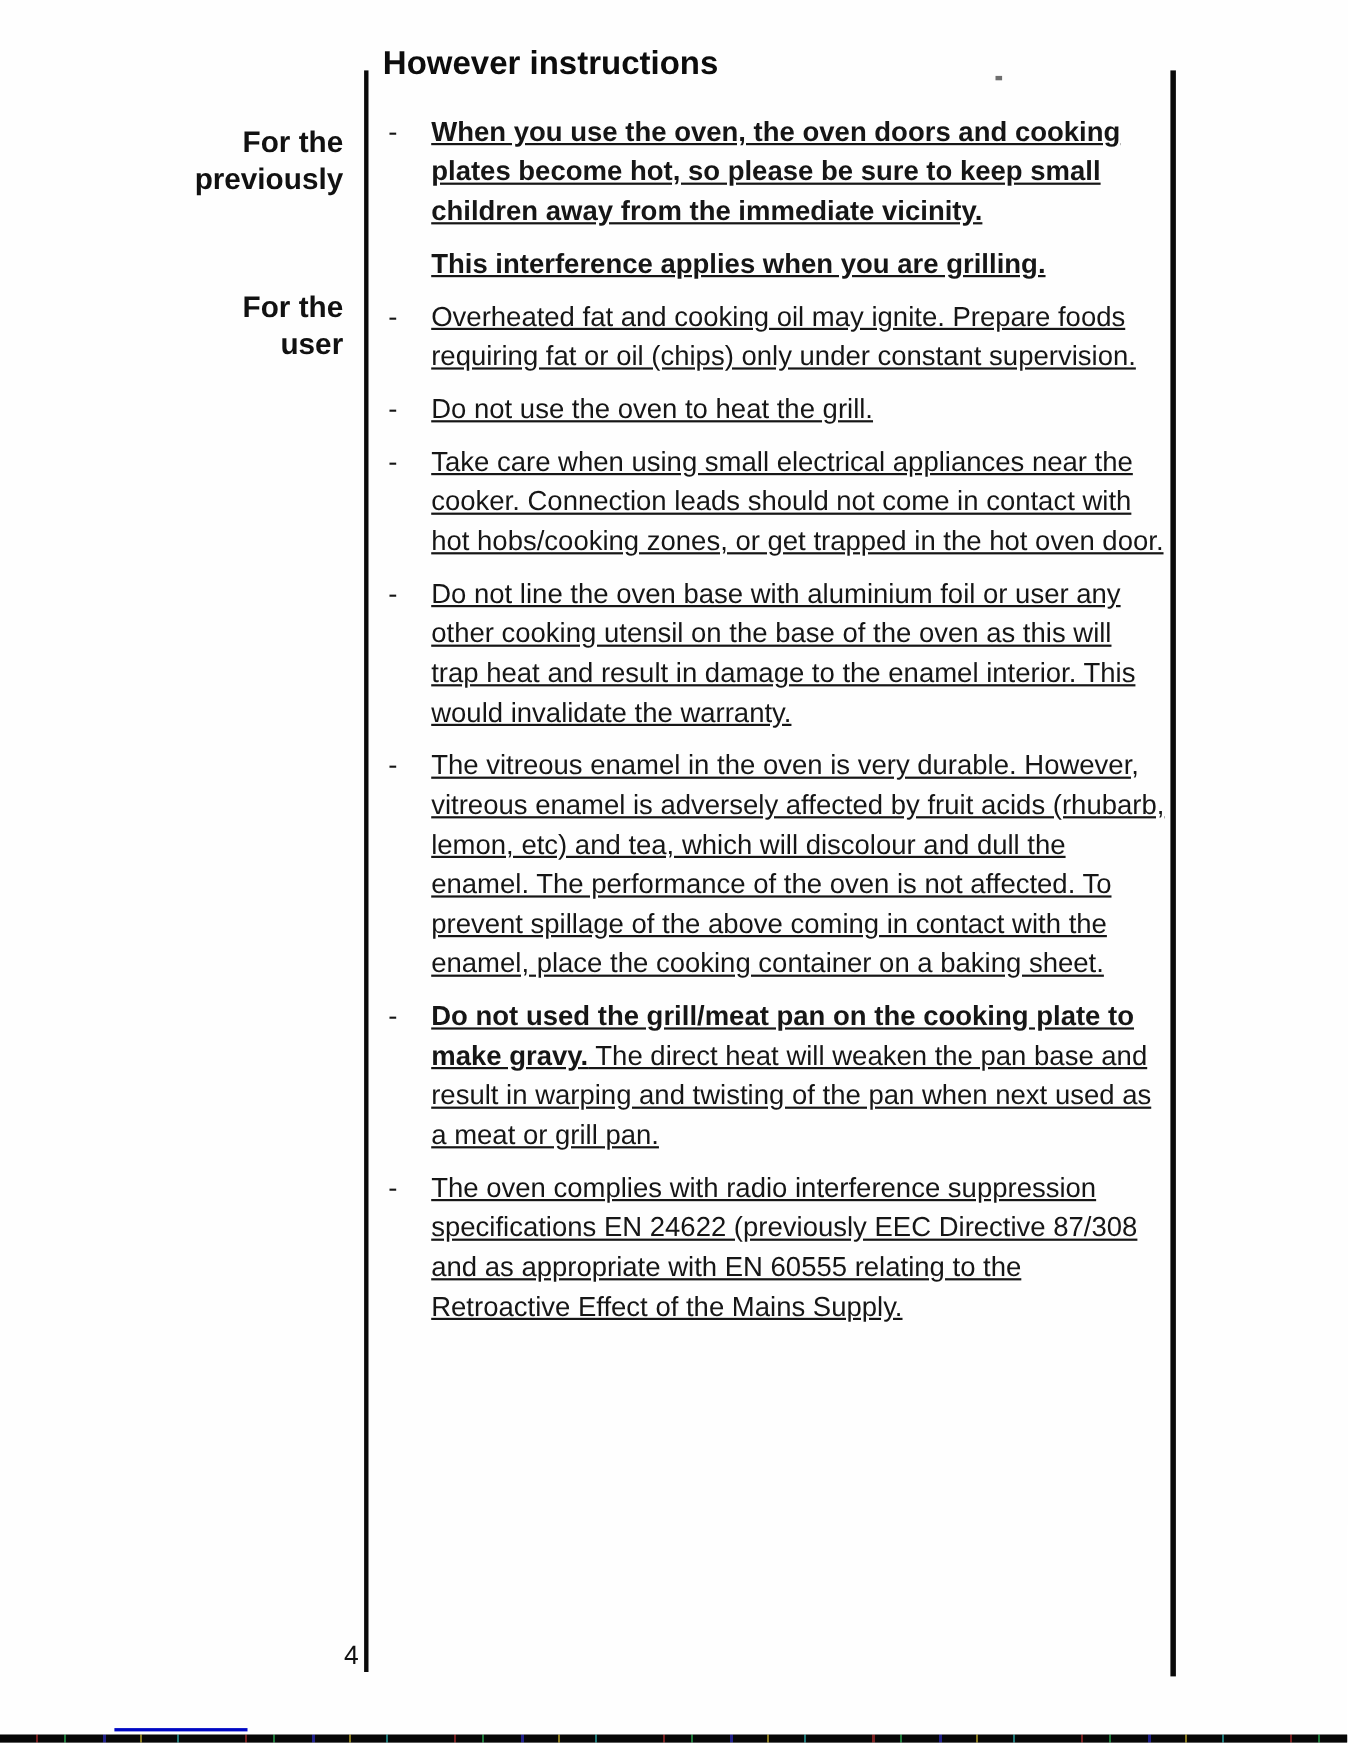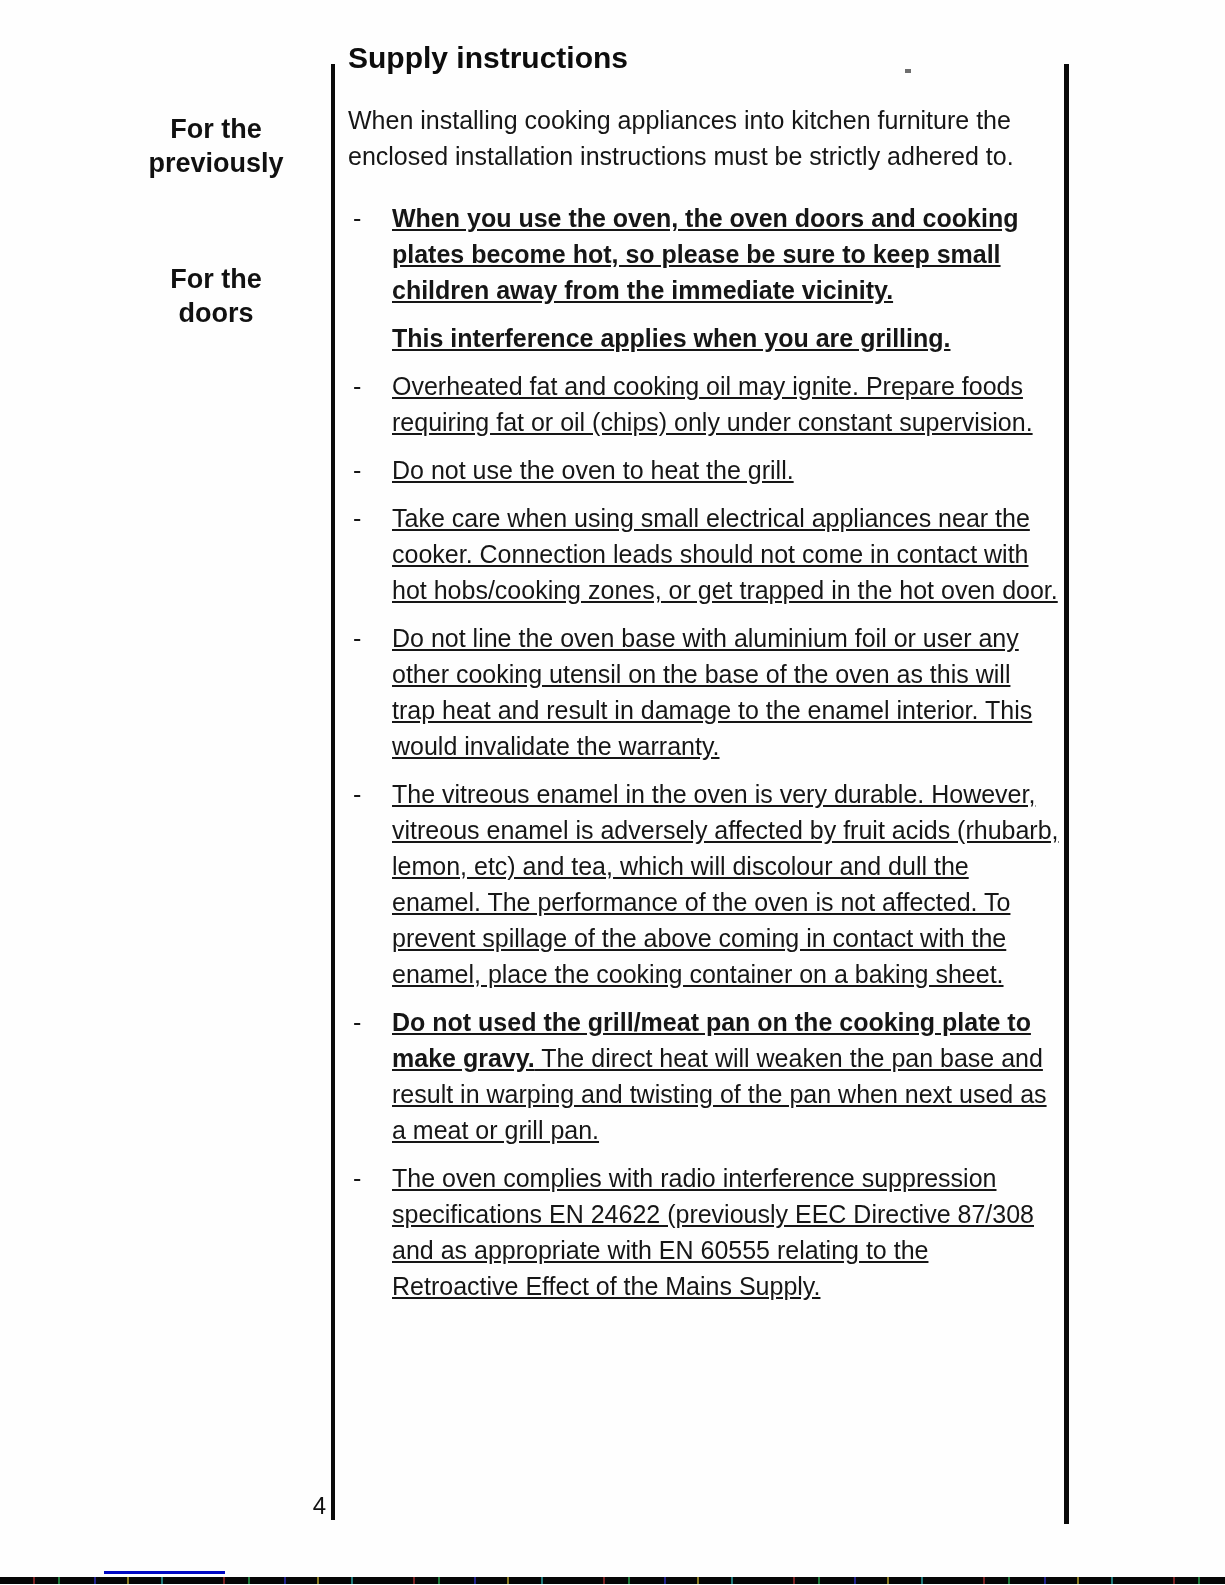--- a/index.html
+++ b/index.html
@@ -21,21 +21,21 @@
   .rule-right {
     position: absolute;
     left: 1064px; top: 64px;
     width: 5px; height: 1460px;
     background: #0a0a0a;
   }
   .margin-label {
     position: absolute;
     left: 120px;
     width: 192px;
-    text-align: center;
+    text-align: right;
     font-weight: bold;
     font-size: 27px;
     line-height: 34px;
     color: #111;
   }
   .margin-label.installer { top: 112px; }
   .margin-label.user { top: 262px; }
   .content {
     position: absolute;
     left: 348px; top: 40px;
@@ -111,27 +111,26 @@
   <div class="rule-right"></div>
   <div class="artifact-dot"></div>
 
   <div class="margin-label installer">
     <div>For the</div>
     <div>previously</div>
   </div>
 
   <div class="margin-label user">
     <div>For the</div>
-    <div>doors</div>
+    <div>user</div>
   </div>
 
   <div class="content">
-    <h1 class="page-title">Supply instructions</h1>
+    <h1 class="page-title">However instructions</h1>
 
-    <p class="para">When installing cooking appliances into kitchen furniture the enclosed installation instructions must be strictly adhered to.</p>
 
     <div class="bullet first-user-item">
       <span class="dash">-</span>
       <span class="btext"><b>When you use the oven, the oven doors and cooking plates become hot, so please be sure to keep small children away from the immediate vicinity.</b><span></span></span>
     </div>
 
     <div class="bullet">
       <span class="dash"></span>
       <span class="btext"><b>This interference applies when you are grilling.</b><span></span></span>
     </div>

